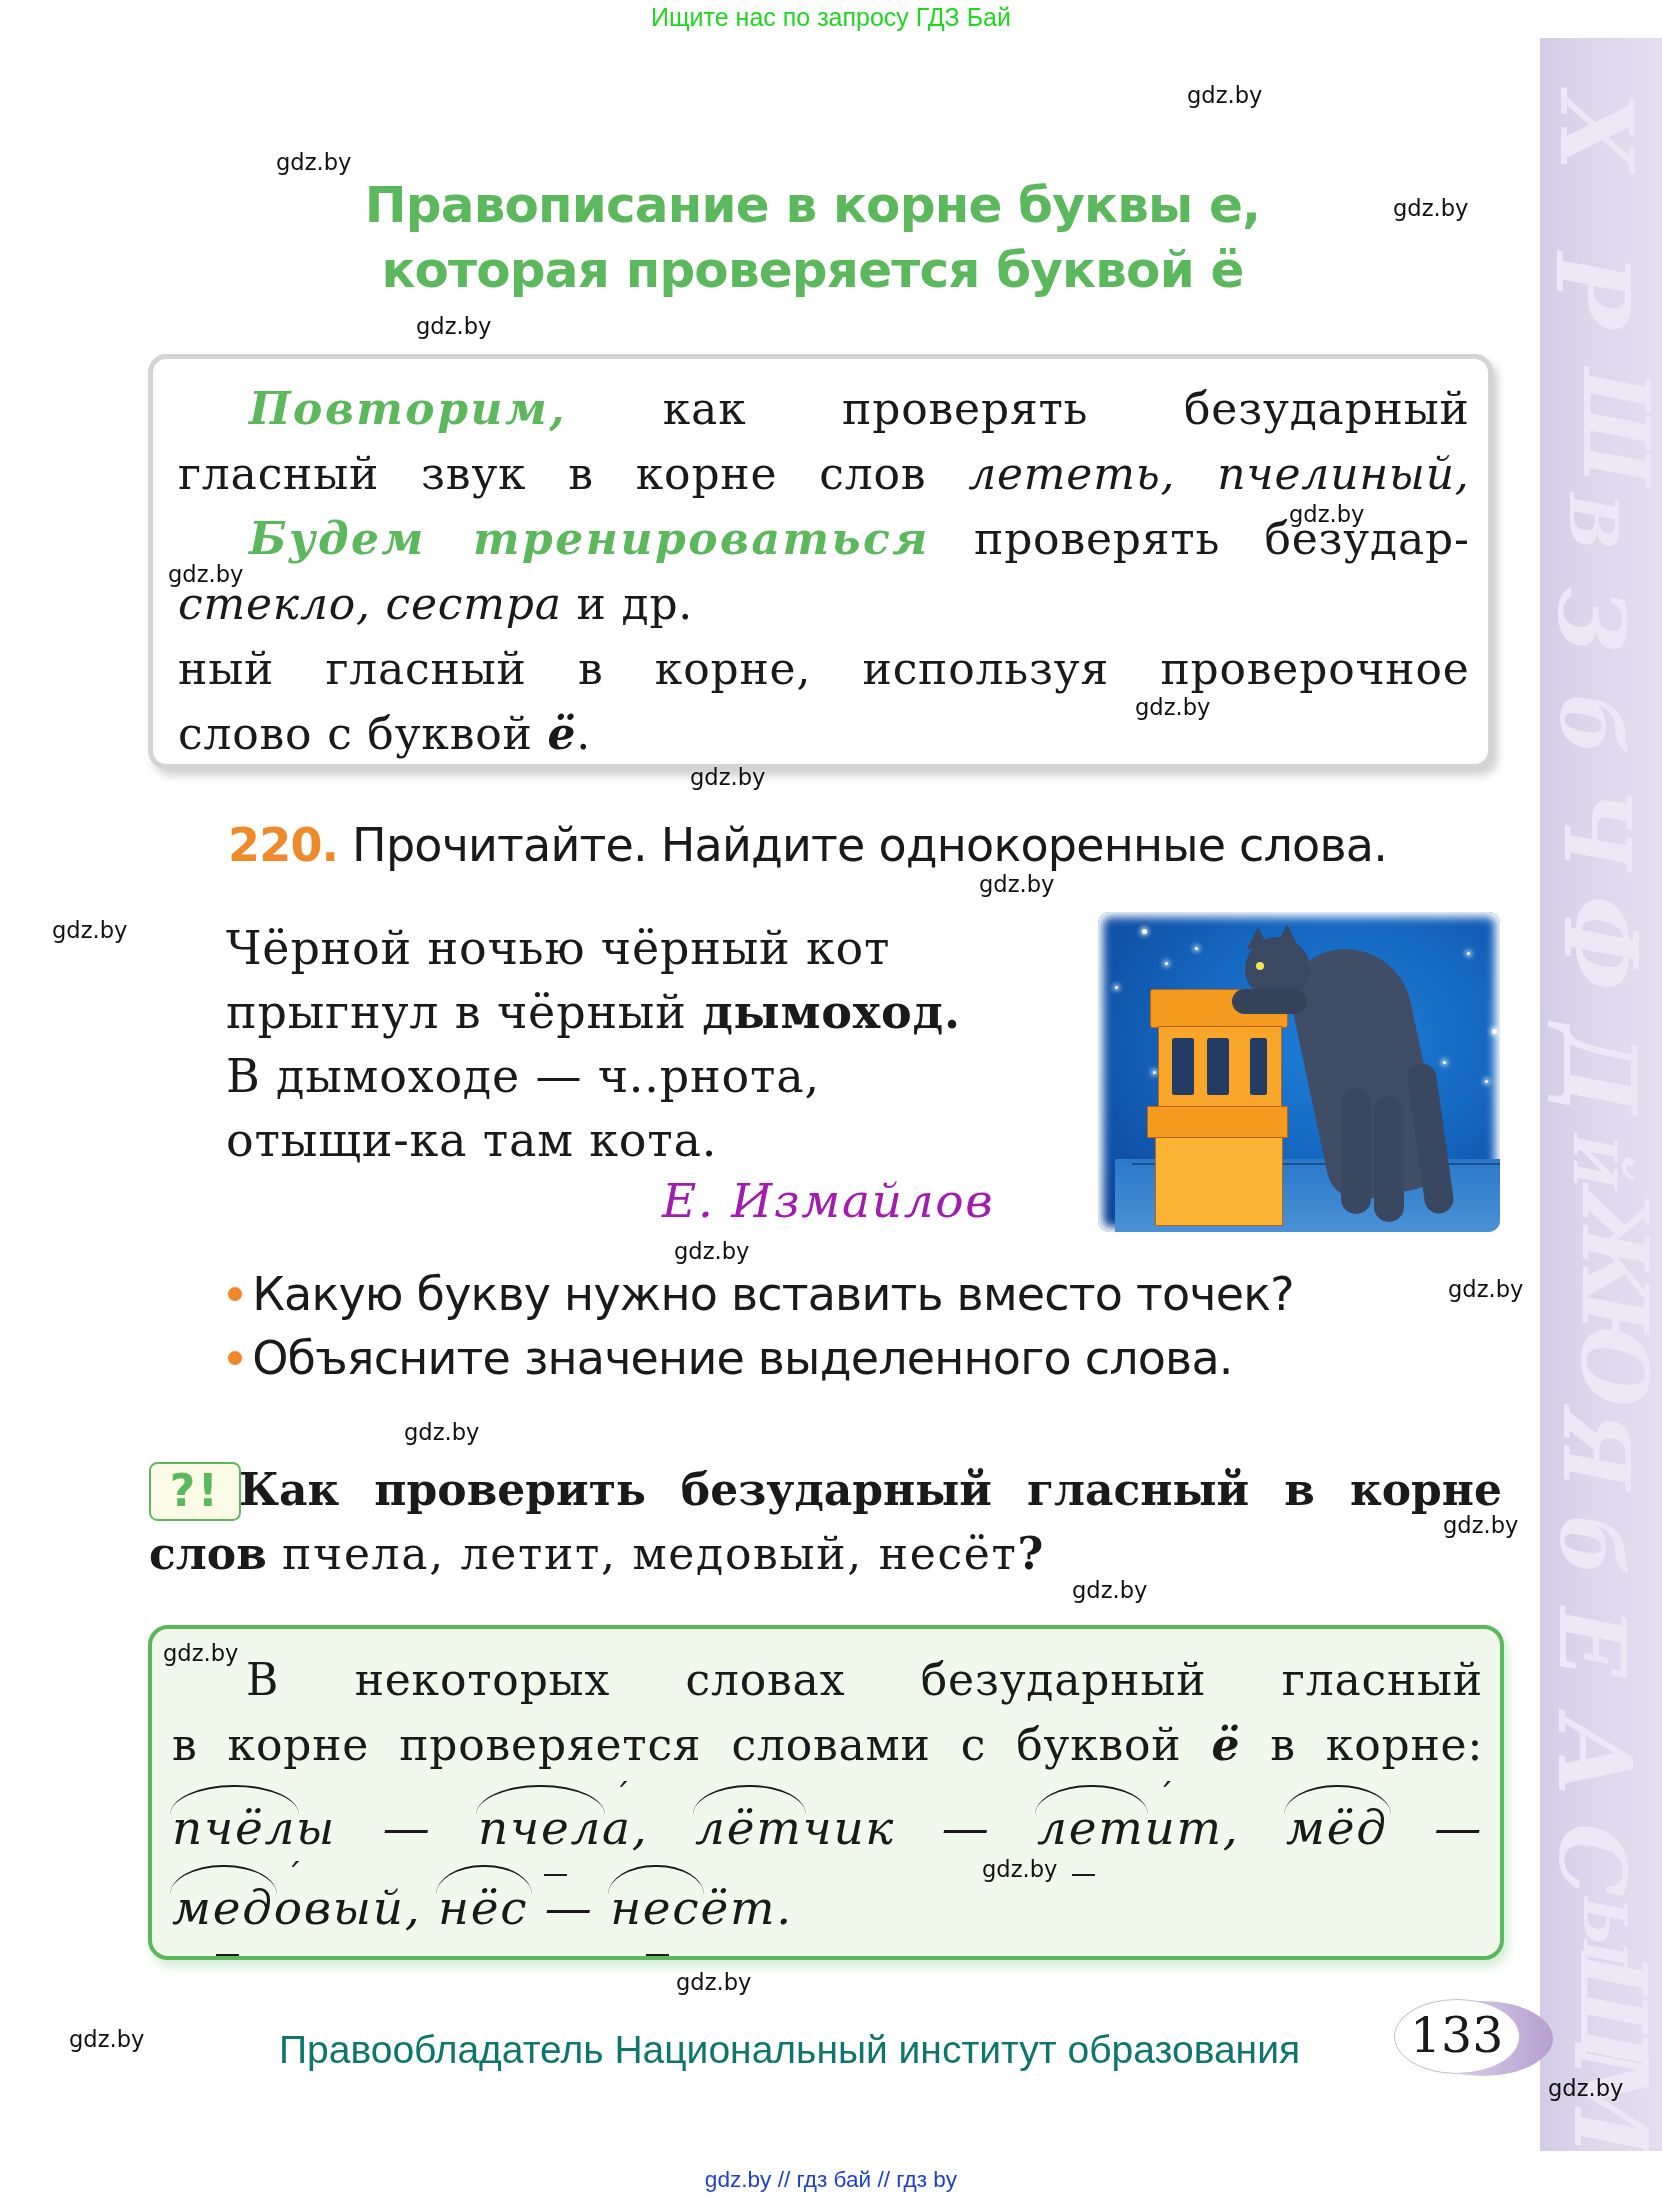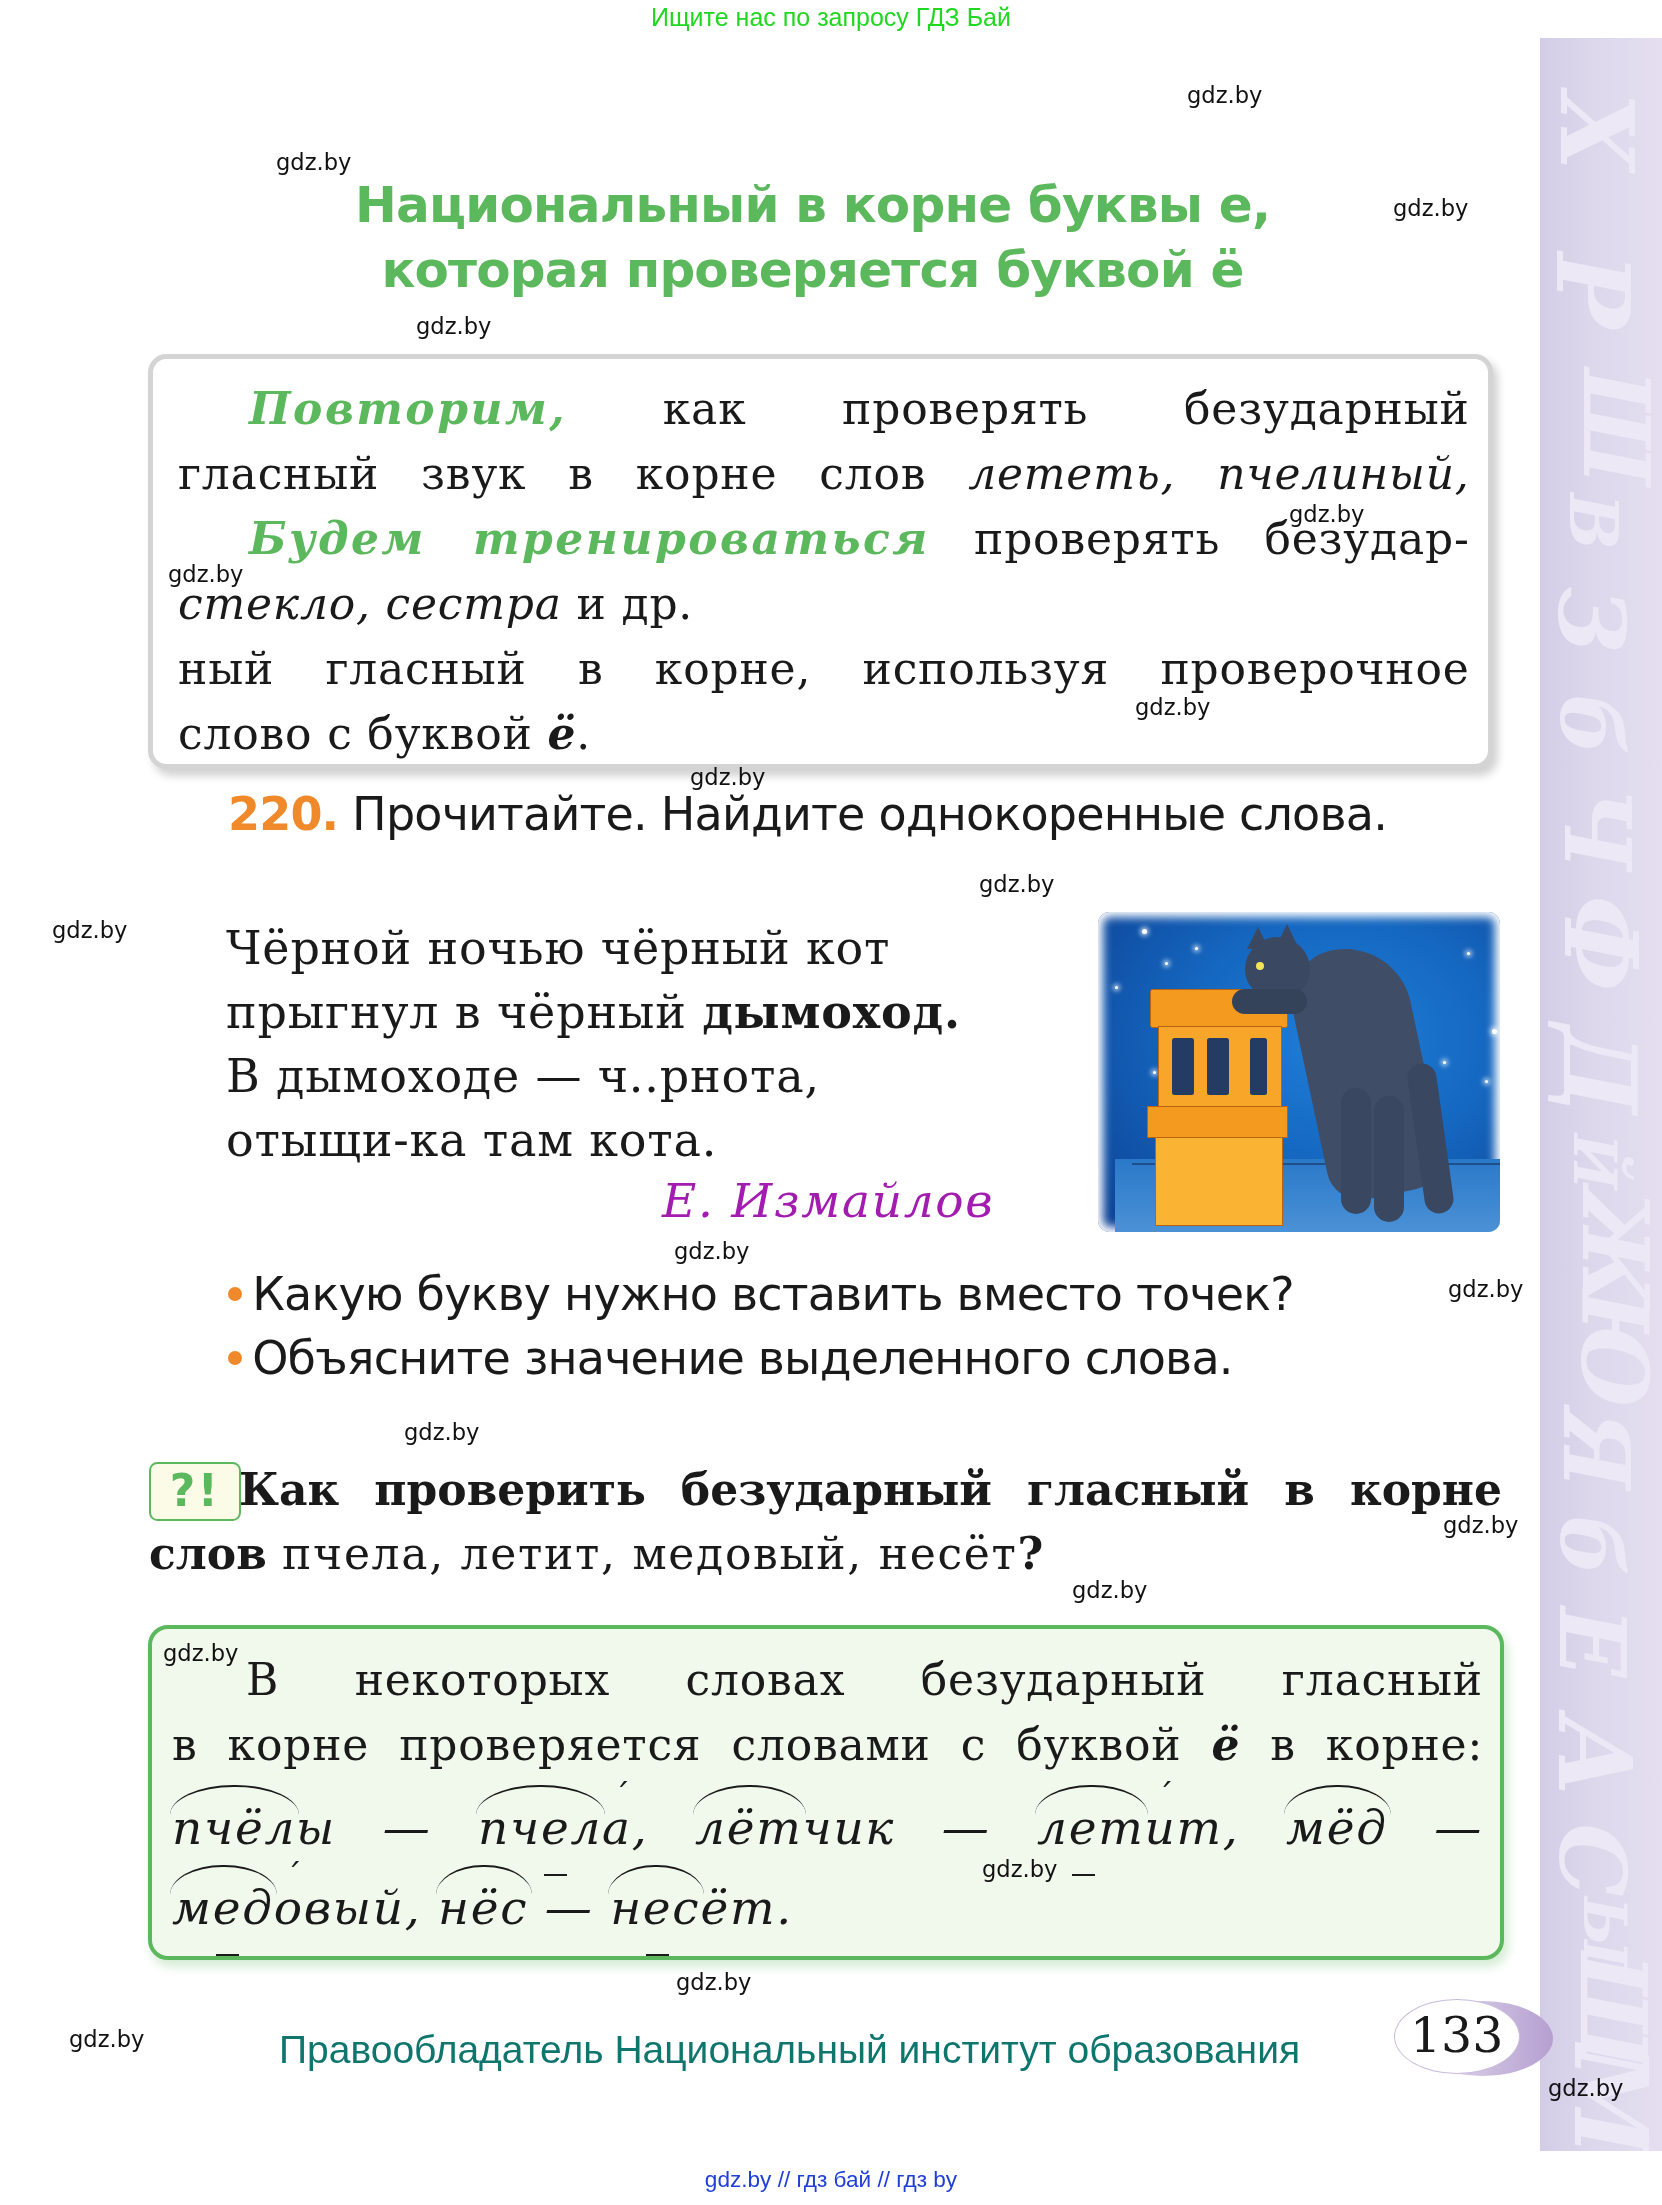--- a/index.html
+++ b/index.html
@@ -18,21 +18,21 @@
 
   
   .repeat-box { position:absolute; left:148px; top:354px; width:1345px; height:415px; border:5.9px solid #d4d4d4; border-radius:18.4px; background:#fff; box-shadow:5px 6.7px 8.4px rgba(0,0,0,0.18); box-sizing:border-box; }
   .rb-text { position:absolute; left:25px; right:18.4px; top:17px; font-family:"DejaVu Serif", serif; font-size:44px; line-height:65px; color:#1a1a1a; text-align:justify; text-align-last:justify; letter-spacing:0.8px; }
   .rb-line { display:block; white-space:nowrap; text-align:justify; text-align-last:justify; }
   .rb-line.last { text-align-last:left; }
   .green-it { color:#5cb85c; font-style:italic; font-weight:bold; letter-spacing:2.5px; }
   .it { font-style:italic; }
 
   
-  .ex-head { position:absolute; left:228px; top:787px; font-family:"DejaVu Sans", sans-serif; font-size:46px; color:#1a1a1a; white-space:nowrap; letter-spacing:-0.8px; }
+  .ex-head { position:absolute; left:228px; top:818px; font-family:"DejaVu Sans", sans-serif; font-size:46px; color:#1a1a1a; white-space:nowrap; letter-spacing:-0.8px; }
   .ex-num { color:#f0892a; font-weight:bold; }
   .poem { position:absolute; left:226px; top:916px; font-family:"DejaVu Serif", serif; font-size:46px; line-height:64px; color:#1a1a1a; letter-spacing:0.8px; }
   .poem-line { display:block; white-space:nowrap; }
   .bold { font-weight:bold; }
   .author { position:absolute; left:662px; top:1173px; font-family:"DejaVu Serif", serif; font-style:italic; font-size:47px; color:#a21caf; white-space:nowrap; letter-spacing:1.7px; }
 
   
   .illus { position:absolute; left:1098px; top:912px; width:402px; height:320px; border-radius:11.7px; overflow:hidden;
     background:radial-gradient(ellipse at 60% 40%, #1f7fd8 0%, #1567c0 45%, #0c3f92 100%);
     box-shadow:0 0 10px 5px #fff inset; }
@@ -109,21 +109,21 @@
   <span class="side-letter" style="left:20px;top:1458px;font-size:84px;">б</span>
   <span class="side-letter" style="left:17px;top:1550px;font-size:92px;">Е</span>
   <span class="side-letter" style="left:13.4px;top:1659px;font-size:101px;">А</span>
   <span class="side-letter" style="left:15px;top:1768px;font-size:92px;">С</span>
   <span class="side-letter" style="left:28.5px;top:1860px;font-size:59px;">Ы</span>
   <span class="side-letter" style="left:15px;top:1919px;font-size:92px;">Ш</span>
   <span class="side-letter" style="left:15px;top:2003px;font-size:101px;">М</span>
 </div>
 
 <h1 class="title" style="margin:0;">
-  <span style="display:block;">Национальный в корне буквы е,</span>
+  <span style="display:block;">Правописание в корне буквы е,</span>
   <span style="display:block;">которая проверяется буквой ё</span>
 </h1>
 
 <div class="repeat-box">
   <div class="rb-text">
     <span class="rb-line" style="padding-left:71px;"><span class="green-it">Повторим,</span><span> как проверять безударный</span></span>
     <span class="rb-line"><span>гласный звук в корне слов </span><span class="it">лететь, пчелиный,</span></span>
     <span class="rb-line" style="padding-left:71px;"><span class="green-it">Будем тренироваться</span><span> проверять безудар-</span></span>
     <span class="rb-line last"><span class="it">стекло, сестра</span><span> и др.</span></span>
     <span class="rb-line">ный гласный в корне, используя проверочное</span>

